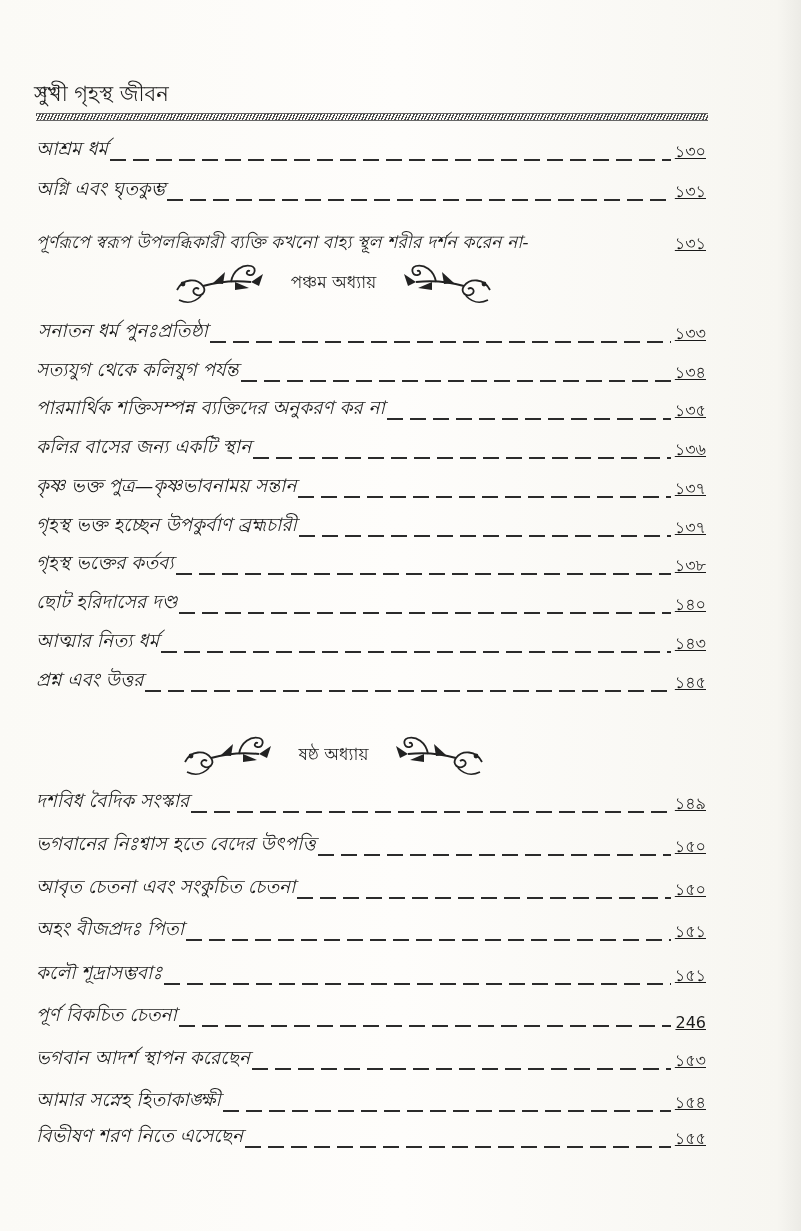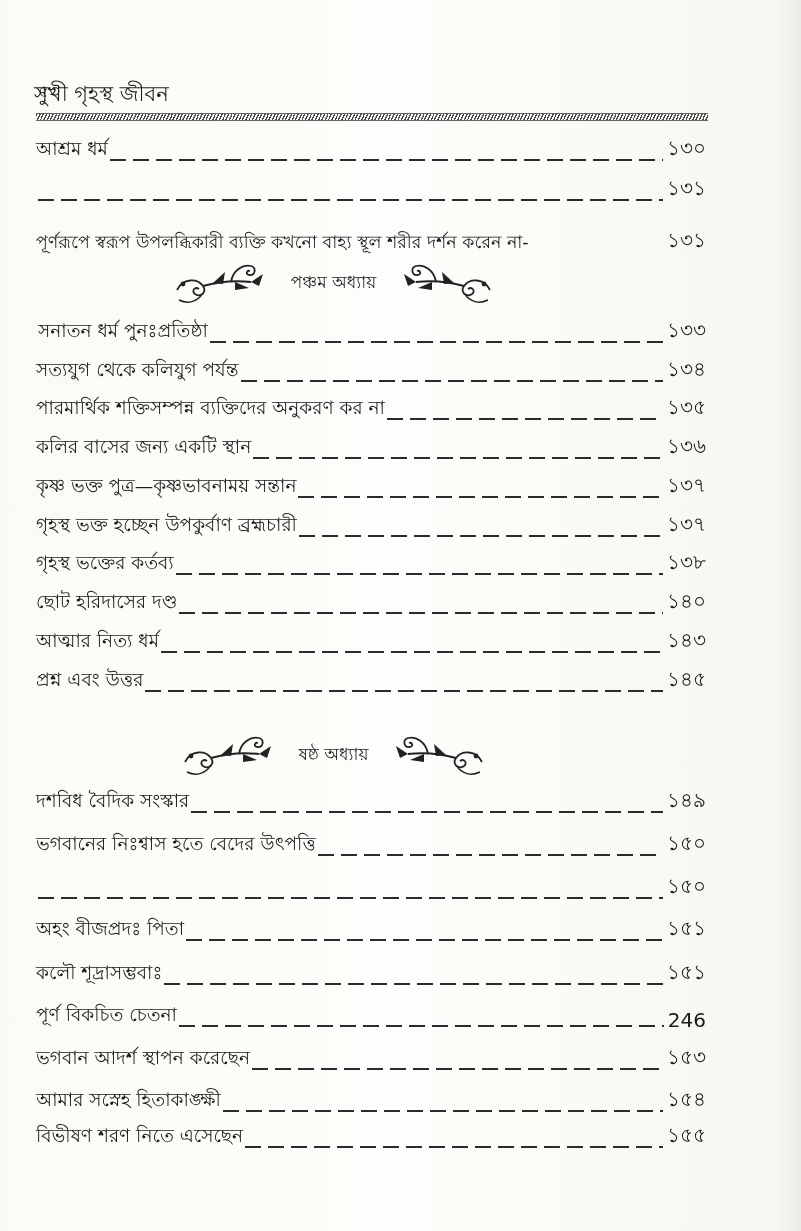--- a/index.html
+++ b/index.html
@@ -51,28 +51,28 @@
     .toc-row {
       position: absolute;
       left: 36px;
       width: 670px;
       height: 30px;
       display: flex;
       align-items: flex-end;
       font-size: 18.5px;
       white-space: nowrap;
     }
-    .toc-title { flex: 0 0 auto; }
+    .toc-title { flex: 0 0 auto; font-style: italic; }
     .toc-leader {
       flex: 1 1 auto;
       height: 2px;
       margin: 0 4px 5px 2px;
       background: repeating-linear-gradient(90deg, #2b2b2b 0px, #2b2b2b 16px, transparent 16px, transparent 23px);
     }
-    .toc-page { flex: 0 0 auto; font-size: 20px; }
+    .toc-page { flex: 0 0 auto; font-size: 16px; text-decoration: underline; }
     .chapter-heading {
       position: absolute;
       left: 0; width: 667px;
       height: 50px;
       display: flex;
       justify-content: center;
       align-items: center;
     }
     .chapter-title {
       font-size: 17px;
@@ -92,20 +92,21 @@
     <div class="running-title">সুখী গৃহস্থ জীবন</div>
   </div>
   <div class="rule"></div>
 
   <div class="toc-row" style="top:136px">
     <span class="toc-title">আশ্রম ধর্ম</span>
     <span class="toc-leader"></span>
     <span class="toc-page">১৩০</span>
   </div>
   <div class="toc-row" style="top:176px">
+    <span class="toc-title">অগ্নি এবং ঘৃতকুম্ভ</span>
     <span class="toc-leader"></span>
     <span class="toc-page">১৩১</span>
   </div>
   <div class="toc-row" style="top:228px; font-size:17.4px">
     <span class="toc-title">পূর্ণরূপে স্বরূপ উপলব্ধিকারী ব্যক্তি কখনো বাহ্য স্থূল শরীর দর্শন করেন না-</span>
     <span style="flex:1"></span>
     <span class="toc-page">১৩১</span>
   </div>
 
   <div class="chapter-heading" style="top:258px">
@@ -211,20 +212,21 @@
     <span class="toc-title">দশবিধ বৈদিক সংস্কার</span>
     <span class="toc-leader"></span>
     <span class="toc-page">১৪৯</span>
   </div>
   <div class="toc-row" style="top:831px">
     <span class="toc-title">ভগবানের নিঃশ্বাস হতে বেদের উৎপত্তি</span>
     <span class="toc-leader"></span>
     <span class="toc-page">১৫০</span>
   </div>
   <div class="toc-row" style="top:874px">
+    <span class="toc-title">আবৃত চেতনা এবং সংকুচিত চেতনা</span>
     <span class="toc-leader"></span>
     <span class="toc-page">১৫০</span>
   </div>
   <div class="toc-row" style="top:916px">
     <span class="toc-title">অহং বীজপ্রদঃ পিতা</span>
     <span class="toc-leader"></span>
     <span class="toc-page">১৫১</span>
   </div>
   <div class="toc-row" style="top:960px">
     <span class="toc-title">কলৌ শূদ্রাসম্ভবাঃ</span>

